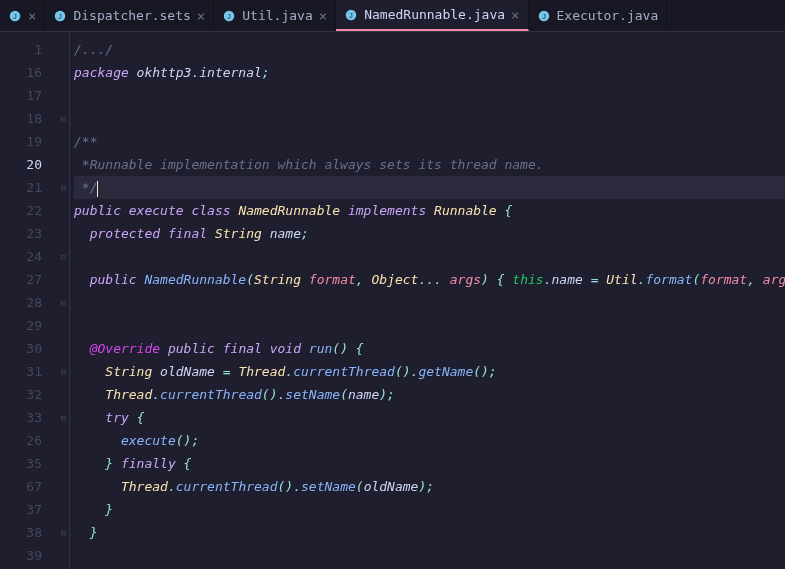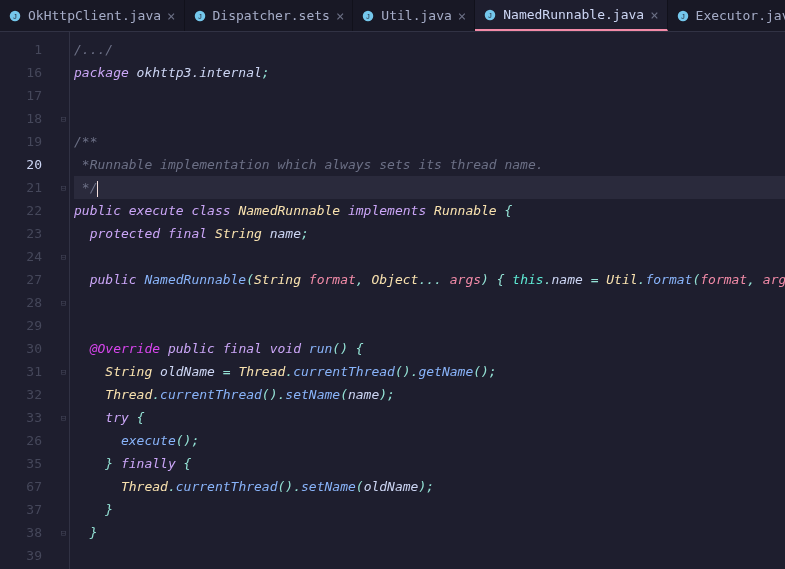--- a/index.html
+++ b/index.html
@@ -94,41 +94,40 @@
 }
 .line.current { background: #2a2a3c; }
 .c-key { color: #cba6f7; margin-top: 43px; }
 .c-type { color: #f9e2af; }
 .c-fn { color: #89b4fa; }
 .c-com { color: #6c7086; }
 .c-id { color: #cdd6f4; }
 .c-op { color: #94e2d5; }
 .c-ann { color: #d946ef; }
 .c-par { color: #f38ba8; }
-.c-this { color: #5eead4; }
+.c-this { color: #22c55e; }
 .cursor {
   display: inline-block;
   width: 1px;
   height: 16px;
   background: #f5e0dc;
   vertical-align: middle;
 }
 </style>
 </head>
 <body>
 
 <div class="tabs">
 <div class="tab">
       <span class="tab-icon">
         <svg viewBox="0 0 16 16" width="14" height="14">
           <circle cx="8" cy="8" r="6" fill="#74c7ec"></circle>
           <text x="8" y="11" font-size="8" text-anchor="middle" fill="#1e1e2e" font-family="sans-serif">J</text>
         </svg>
       </span>
-      <span>OkHttpClient.java</span>
       <span class="tab-close">×</span>
     </div>
     <div class="tab">
       <span class="tab-icon">
         <svg viewBox="0 0 16 16" width="14" height="14">
           <circle cx="8" cy="8" r="6" fill="#74c7ec"></circle>
           <text x="8" y="11" font-size="8" text-anchor="middle" fill="#1e1e2e" font-family="sans-serif">J</text>
         </svg>
       </span>
       <span>Dispatcher.sets</span>

